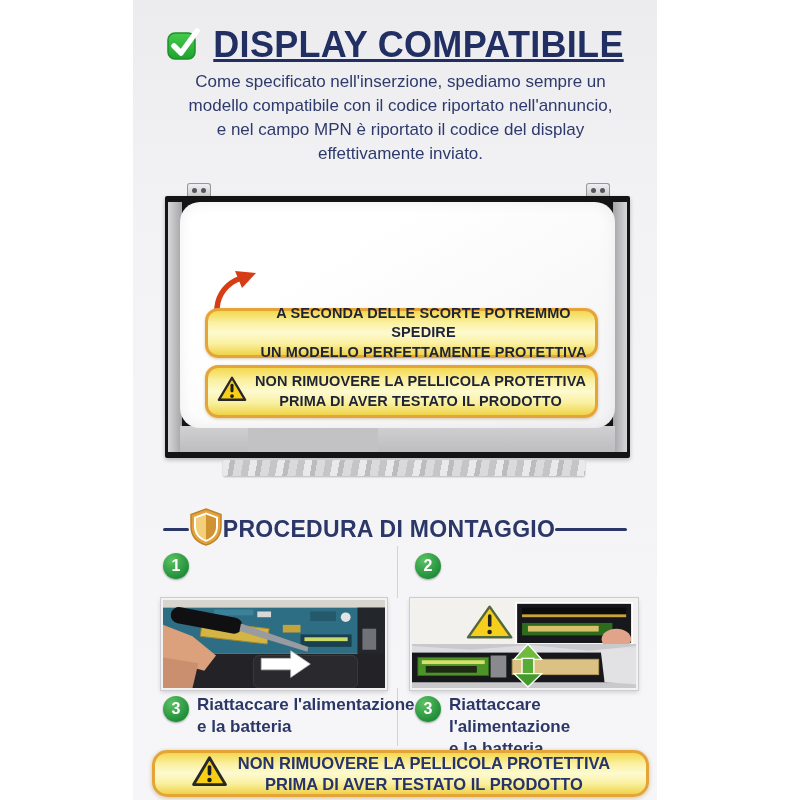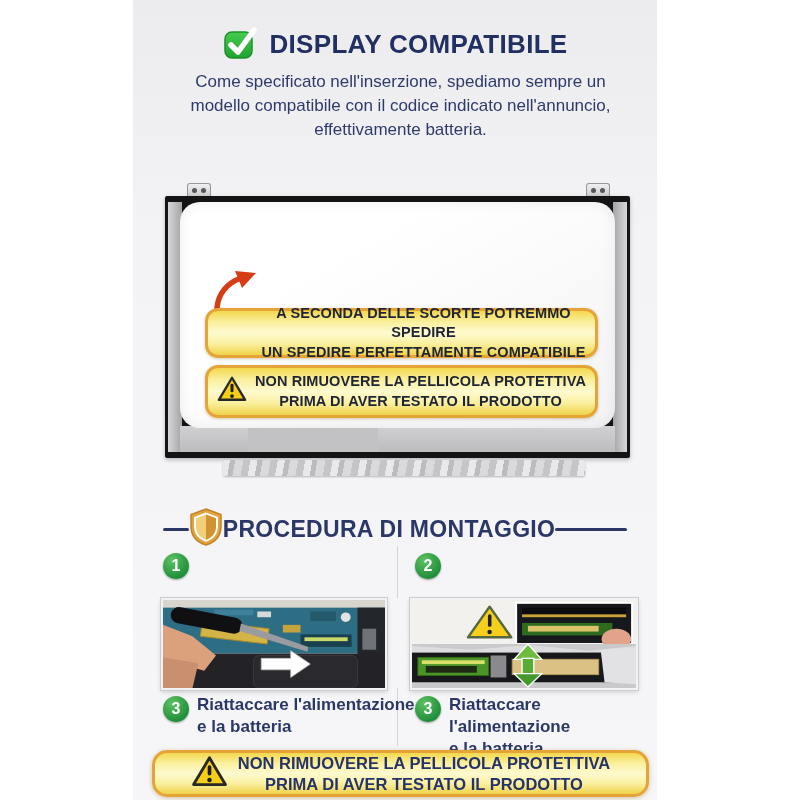--- a/index.html
+++ b/index.html
@@ -4,21 +4,21 @@
 <style>
   * { box-sizing: border-box; margin: 0; padding: 0; }
   html,body { width:800px; height:800px; background:#ffffff; font-family:"Liberation Sans", sans-serif; overflow:hidden; }
   .content {
     position:relative; margin-left:133px; width:524px; height:800px;
     background:linear-gradient(180deg,#ececee 0%, #f3f3f5 30%, #f6f6f8 100%);
     overflow:hidden;
   }
   
   .title-row { position:absolute; top:24px; left:0; right:0; display:flex; align-items:center; justify-content:center; gap:11px; }
-  .title-row h1 { font-size:26px; font-weight:800; color:#222f63; letter-spacing:.3px; }
+  .title-row h1 { font-size:36px; font-weight:800; color:#222f63; letter-spacing:.3px;text-decoration:underline; }
   .intro { position:absolute; top:70px; left:11px; right:0; text-align:center; font-size:17px; line-height:24px; color:#2e3a6b; font-weight:500; }
   
   .figure { position:absolute; top:183px; left:32px; width:465px; height:292px; }
   .bracket { position:absolute; top:0; width:24px; height:14px; background:linear-gradient(#f0f0f2,#c9c9cc); border:1px solid #97979b; border-bottom:none; border-radius:3px 3px 0 0; display:flex; justify-content:center; gap:4px; padding-top:4px; }
   .bracket--left { left:22px; } .bracket--right { left:421px; }
   .bracket i { width:5px; height:5px; border-radius:50%; background:#55565a; }
   .panel { position:absolute; top:13px; left:0; width:465px; height:262px; background:#141414; border-radius:2px; box-shadow:0 2px 4px rgba(0,0,0,.25); }
   .panel-side { position:absolute; top:6px; bottom:6px; width:14px; }
   .panel-side--l { left:3px; background:linear-gradient(90deg,#d7d7d9,#a3a4a7); }
   .panel-side--r { right:3px; background:linear-gradient(270deg,#d7d7d9,#a3a4a7); }
@@ -79,22 +79,23 @@
           </defs>
         <rect x="2" y="8" width="27" height="26" rx="7" fill="url(#gr)" stroke="#1b9127" stroke-width="1.5"></rect>
         <path d="M8 21 L15 28 L31 6" fill="none" stroke="#ffffff" stroke-width="5.5" stroke-linecap="round" stroke-linejoin="round"></path>
         <path d="M8 21 L15 28 L31 6" fill="none" stroke="#128a20" stroke-width="1" opacity="0"></path>
       </svg>
     </span>
     <h1>DISPLAY COMPATIBILE</h1>
   </div>
   <div class="intro">
     <div>Come specificato nell'inserzione, spediamo sempre un</div>
-    <div>modello compatibile con il codice indicato nell'annuncio,</div>
-    <div>effettivamente batteria.</div>
+    <div>modello compatibile con il codice riportato nell'annuncio,</div>
+    <div>e nel campo MPN è riportato il codice del display</div>
+    <div>effettivamente inviato.</div>
   </div>
 
   <div class="figure">
     <div class="bracket bracket--left">
         <i></i>
         <i></i>
       </div>
     <div class="bracket bracket--right">
         <i></i>
         <i></i>
@@ -108,21 +109,21 @@
       <div class="screen"></div>
 
       <svg class="red-arrow" viewBox="0 0 48 40">
         <path d="M8 38 C 9 24, 18 13, 32 8" fill="none" stroke="#d63d15" stroke-width="5.5" stroke-linecap="round"></path>
         <polygon points="26,1 47,3 33,18" fill="#d63d15"></polygon>
       </svg>
 
       <div class="warn warn--stock">
         <div>
           <div>A SECONDA DELLE SCORTE POTREMMO SPEDIRE</div>
-          <div>UN SPEDIRE PERFETTAMENTE COMPATIBILE</div>
+          <div>UN MODELLO PERFETTAMENTE PROTETTIVA</div>
         </div>
       </div>
 
       <div class="warn warn--film">
         <span>
           <svg width="30" height="28" viewBox="0 0 32 29">
             <polygon points="16,2.5 30,26 2,26" fill="#f7cf17" stroke="#282828" stroke-width="2.5" stroke-linejoin="round"></polygon>
             <rect x="14.4" y="9" width="3.2" height="9" rx="1.5" fill="#1c1c1c"></rect>
             <circle cx="16" cy="22" r="2" fill="#1c1c1c"></circle>
           </svg>

